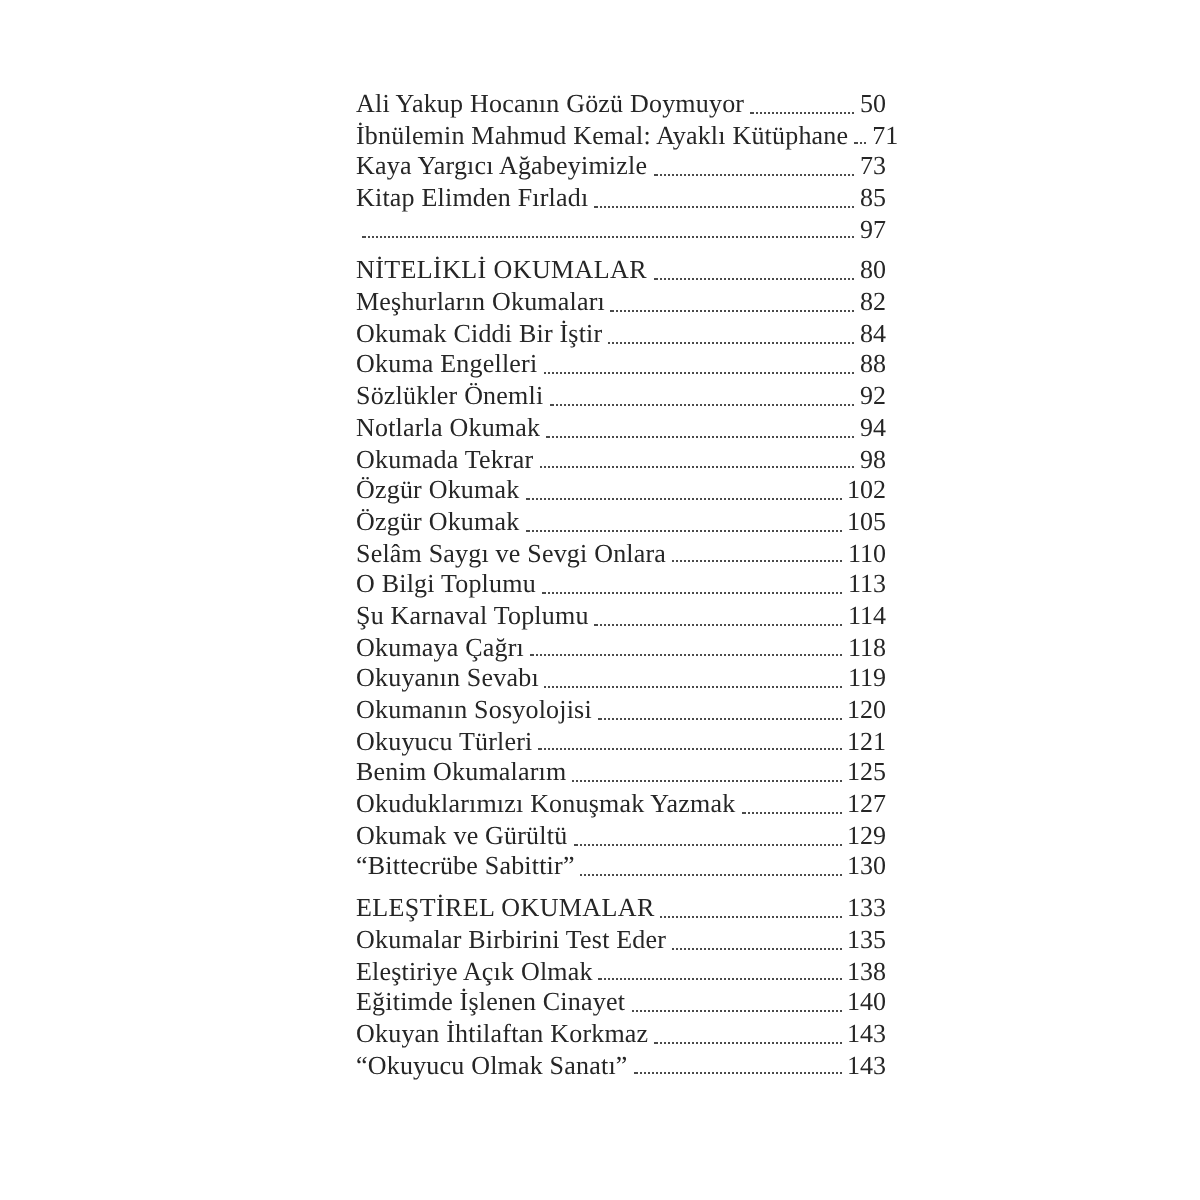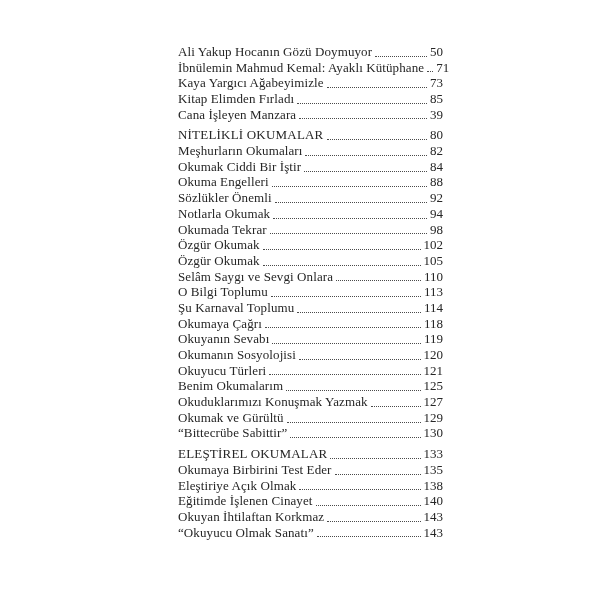--- a/index.html
+++ b/index.html
@@ -64,23 +64,22 @@
     <span class="pnum">73</span>
   </div>
 
   <div class="row">
     <span class="title">Kitap Elimden Fırladı</span>
     <span class="dots"></span>
     <span class="pnum">85</span>
   </div>
 
   <div class="row">
-    <span class="title">Cana İşleyen Manzara</span>
-    <span class="dots"></span>
-    <span class="pnum">39</span>
+    <span class="dots"></span>
+    <span class="pnum">97</span>
   </div>
 </div>
       <div class="section gap">
   <div class="row header">
     <span class="title">NİTELİKLİ OKUMALAR</span>
     <span class="dots"></span>
     <span class="pnum">80</span>
   </div>
 
   <div class="row">
@@ -198,21 +197,21 @@
   </div>
 </div>
       <div class="section gap">
   <div class="row header">
     <span class="title">ELEŞTİREL OKUMALAR</span>
     <span class="dots"></span>
     <span class="pnum">133</span>
   </div>
 
   <div class="row">
-    <span class="title">Okumaya Birbirini Test Eder</span>
+    <span class="title">Okumalar Birbirini Test Eder</span>
     <span class="dots"></span>
     <span class="pnum">135</span>
   </div>
 
   <div class="row">
     <span class="title">Eleştiriye Açık Olmak</span>
     <span class="dots"></span>
     <span class="pnum">138</span>
   </div>
 

